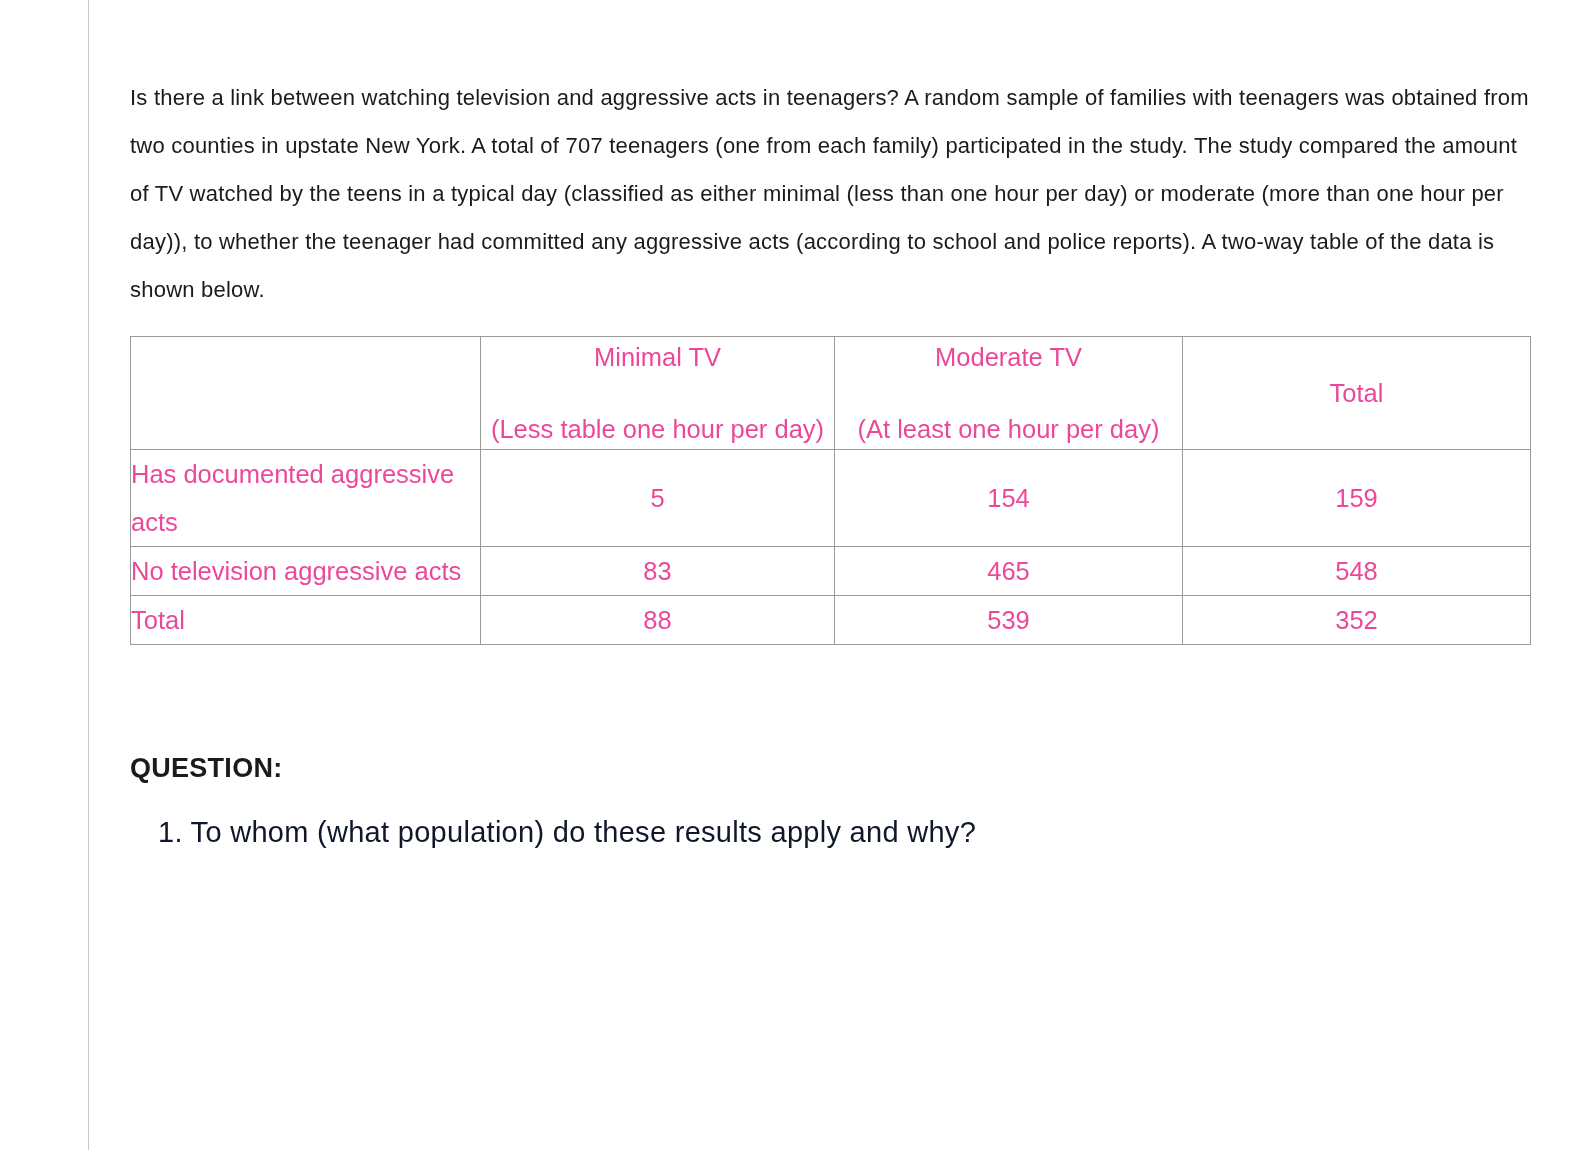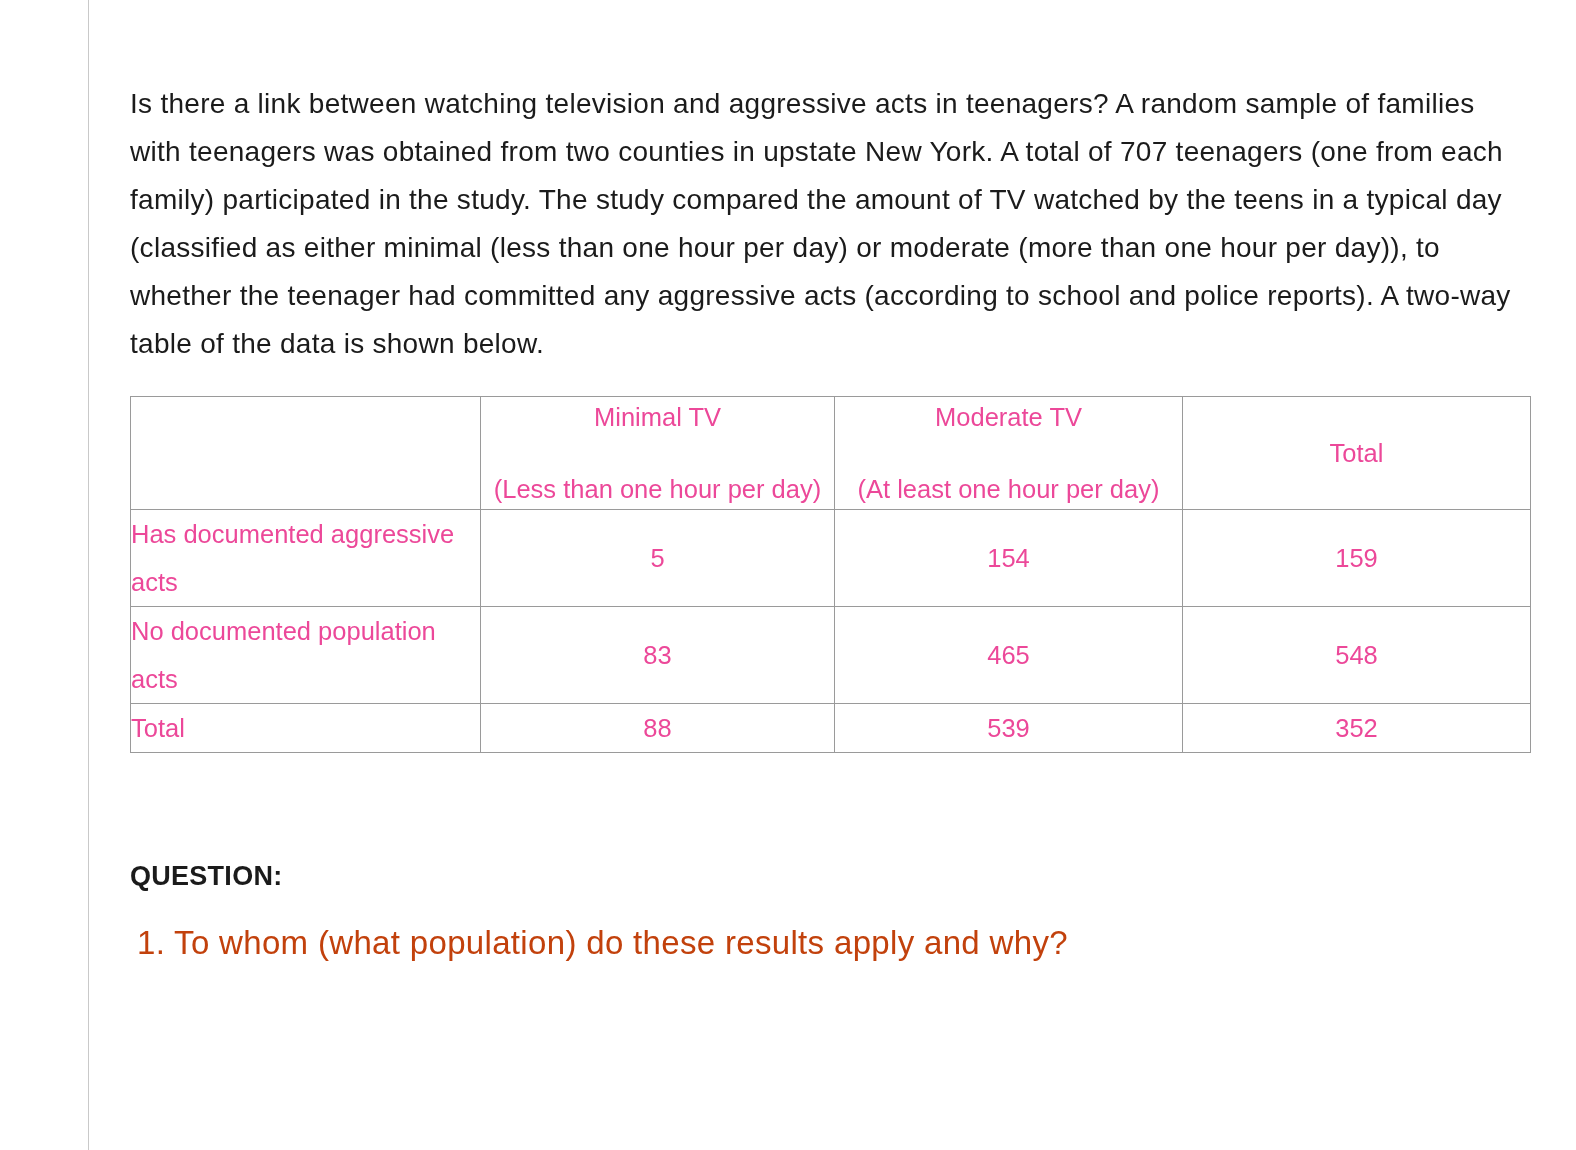--- a/index.html
+++ b/index.html
@@ -31,21 +31,21 @@
     height: 1150px;
     background: #c9c9c9;
   }
   .content {
     position: absolute;
     left: 130px;
     top: 52px;
     width: 1400px;
   }
   .intro {
-    font-size: 28px;
+    font-size: 22px;
     line-height: 48px;
     color: #1b1b1b;
     letter-spacing: 0.01em;
     max-width: 1400px;
   }
   table.twoway {
     margin-top: 22px;
     border-collapse: collapse;
     width: 1400px;
     table-layout: fixed;
@@ -90,23 +90,23 @@
 
   .question-title {
     margin-top: 108px;
     font-size: 27px;
     font-weight: bold;
     color: #1b1b1b;
     letter-spacing: 0.01em;
   }
   .question-item {
     margin-top: 32px;
-    margin-left: 7px;
-    font-size: 33px;
-    color: #c2410c;
+    margin-left: 28px;
+    font-size: 29px;
+    color: #0f172a;
     letter-spacing: 0.01em;
   }
 </style>
 </head>
 <body>
 
 <div class="page">
   <div class="left-rule"></div>
 
   <div class="content">
@@ -118,38 +118,38 @@
         <col class="col-a">
           <col class="col-b">
           <col class="col-c">
           <col class="col-d">
       </colgroup>
       <tbody>
         <tr>
           <td></td>
           <td class="hdr-cell">
             <span class="line1">Minimal TV</span>
-            <span class="line2">(Less than one hour per day)</span>
+            <span class="line2">(Less table one hour per day)</span>
           </td>
           <td class="hdr-cell">
             <span class="line1">Moderate TV</span>
             <span class="line2">(At least one hour per day)</span>
           </td>
           <td class="hdr-total">Total</td>
         </tr>
 
         <tr>
           <td class="rowlabel">Has documented aggressive acts</td>
           <td class="num">5</td>
           <td class="num">154</td>
           <td class="num">159</td>
         </tr>
 
         <tr>
-          <td class="rowlabel">No documented population acts</td>
+          <td class="rowlabel">No television aggressive acts</td>
           <td class="num">83</td>
           <td class="num">465</td>
           <td class="num">548</td>
         </tr>
 
         <tr>
           <td class="rowlabel">Total</td>
           <td class="num">88</td>
           <td class="num">539</td>
           <td class="num">352</td>

